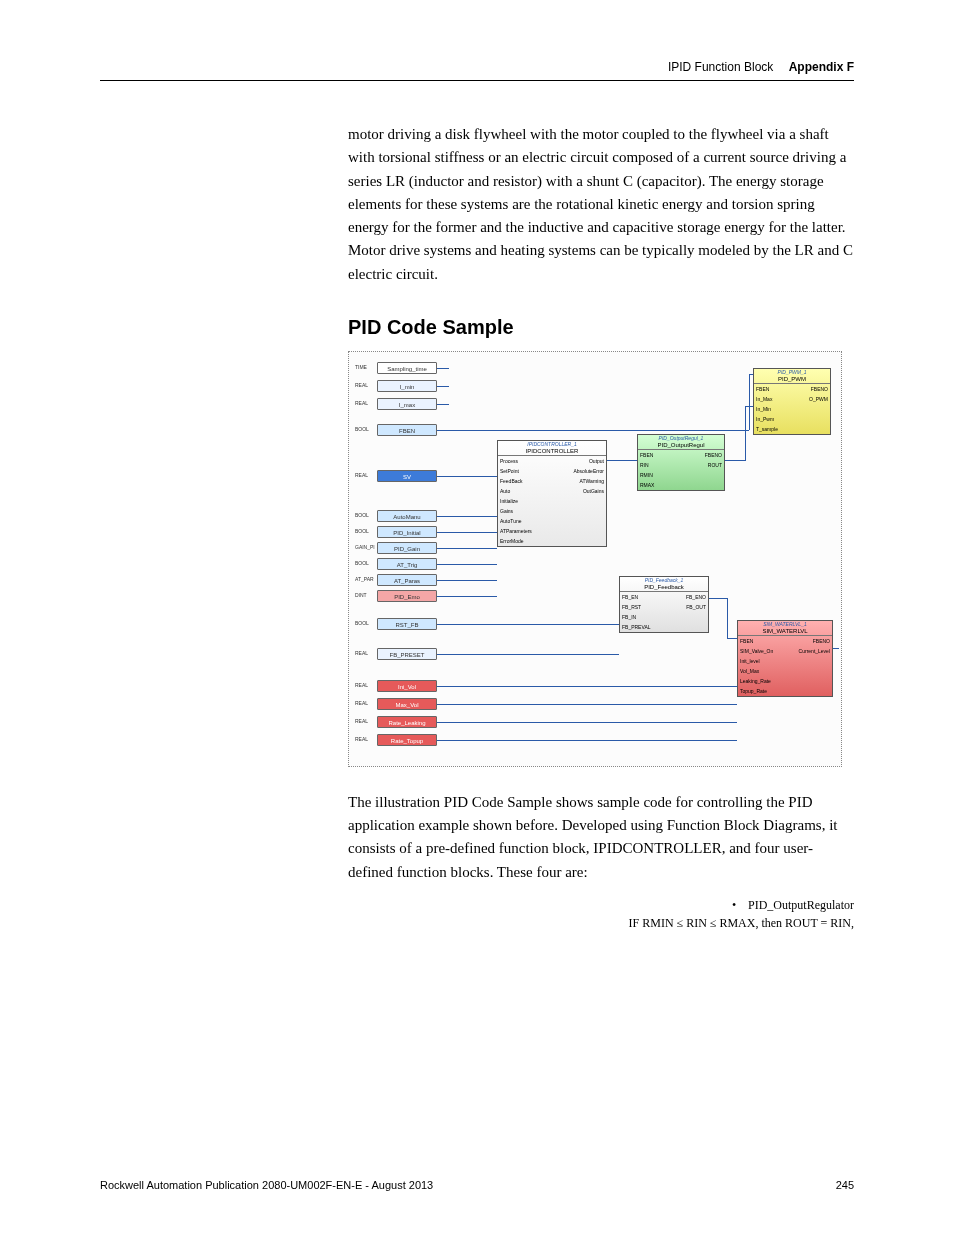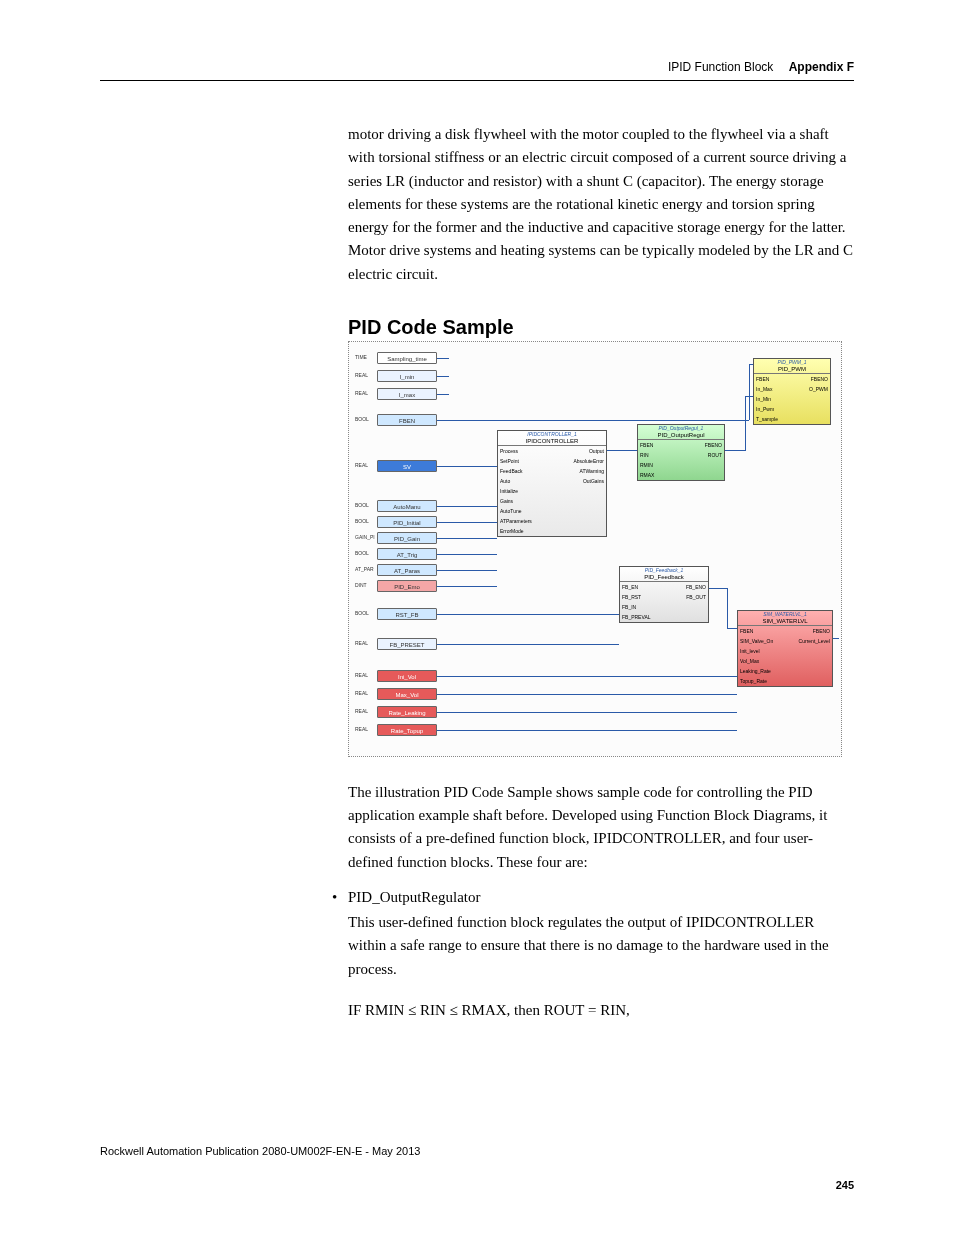--- a/index.html
+++ b/index.html
@@ -27,21 +27,21 @@
   }
   .body-text {
     font-size: 15px;
     line-height: 1.55;
     margin-bottom: 30px;
   }
   .section-heading {
     font-family: Arial, Helvetica, sans-serif;
     font-weight: bold;
     font-size: 20px;
-    margin-bottom: 2px;
+    margin-bottom: 12px;
   }
   .diagram {
     width: 494px;
     height: 416px;
     border: 1px dotted #888;
     position: relative;
     background: #fcfcfc;
     margin-bottom: 24px;
     font-family: Arial, sans-serif;
     overflow: hidden;
@@ -82,43 +82,45 @@
     position: absolute;
     background: #2a5aa8;
   }
   .body-text2 {
     font-size: 15px;
     line-height: 1.55;
     margin-bottom: 12px;
   }
   ul.bullets {
     list-style: none;
-    font-size: 15px;
+    margin-left: 24px;
+    font-size: 12px;
     line-height: 1.55;
+    text-align: right;
   }
   ul.bullets li::before {
     content: "•";
     position: absolute;
     margin-left: -16px;
   }
   .bullet-body {
     margin-top: 2px;
     margin-bottom: 18px;
   }
   .footer {
     position: absolute;
     bottom: 44px;
     left: 100px;
     right: 100px;
     display: flex;
     justify-content: space-between;
     font-family: Arial, sans-serif;
     font-size: 11px;
   }
-  .footer-right { font-weight: bold; margin-top: 34px; }
+  .footer-right { font-weight: normal; }
 </style>
 </head>
 <body>
 
 <div class="header">
   <span class="header-light">IPID Function Block </span><span class="header-bold">Appendix F</span>
 </div>
 
 <div class="content-area">
 
@@ -330,28 +332,27 @@
       <div class="wire" style="left: 100px; top: 196px; width: 48px; height: 1px;"></div>
       <div class="wire" style="left: 100px; top: 212px; width: 48px; height: 1px;"></div>
       <div class="wire" style="left: 100px; top: 228px; width: 48px; height: 1px;"></div>
       <div class="wire" style="left: 100px; top: 244px; width: 48px; height: 1px;"></div>
       <div class="wire" style="left: 360px; top: 246px; width: 18px; height: 1px;"></div>
       <div class="wire" style="left: 378px; top: 246px; width: 1px; height: 40px;"></div>
       <div class="wire" style="left: 378px; top: 286px; width: 10px; height: 1px;"></div>
       <div class="wire" style="left: 484px; top: 296px; width: 6px; height: 1px;"></div>
     </div>
 
-  <p class="body-text2">The illustration PID Code Sample shows sample code for controlling the PID application example shaft before. Developed using Function Block Diagrams, it consists of a pre-defined function block, IPIDCONTROLLER, and four user-defined function blocks. These four are:</p>
+  <p class="body-text2">The illustration PID Code Sample shows sample code for controlling the PID application example shown before. Developed using Function Block Diagrams, it consists of a pre-defined function block, IPIDCONTROLLER, and four user-defined function blocks. These four are:</p>
 
   <ul class="bullets">
     <li>
       <span>PID_OutputRegulator</span>
-      <div class="bullet-body">This user-defined function block regulates the output of IPIDCONTROLLER within a safe range to ensure that there is no damage to the hardware used in the process.</div>
       <div>IF   RMIN ≤ RIN ≤ RMAX, then ROUT = RIN,</div>
     </li>
   </ul>
 
 </div>
 
 <div class="footer">
-  <span>Rockwell Automation Publication 2080-UM002F-EN-E - May 2013</span>
+  <span>Rockwell Automation Publication 2080-UM002F-EN-E - August 2013</span>
   <span class="footer-right">245</span>
 </div>
 
 </body></html>

